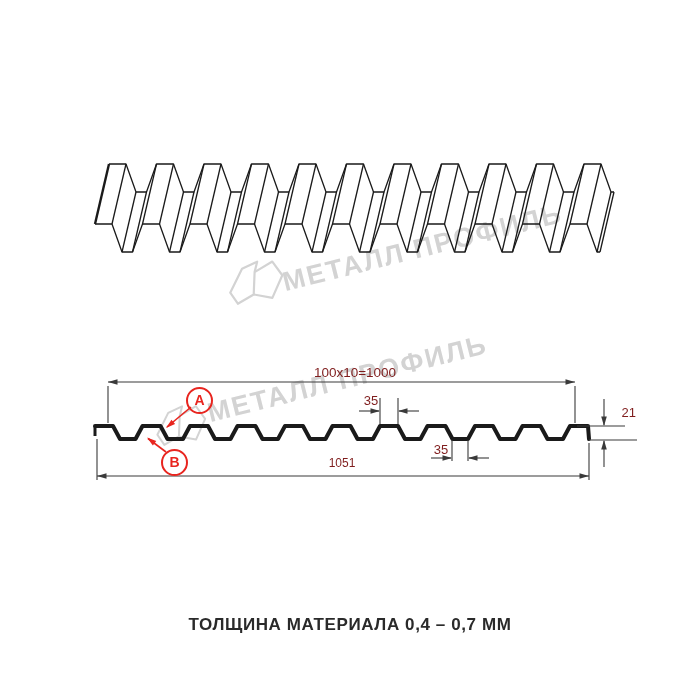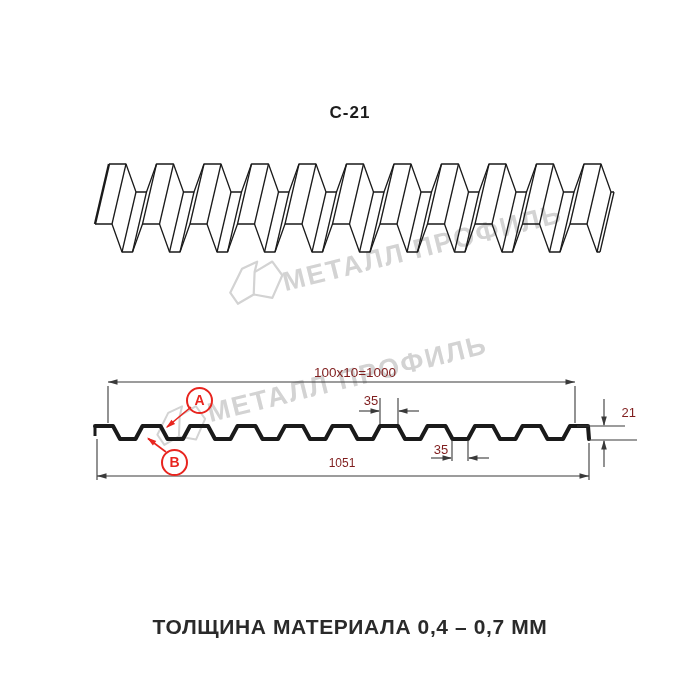--- a/index.html
+++ b/index.html
@@ -3,21 +3,21 @@
 <meta charset="utf-8">
 <style>
   html,body{margin:0;padding:0;background:#ffffff;}
   #page{position:relative;width:700px;height:700px;background:#ffffff;overflow:hidden;
         font-family:"Liberation Sans",sans-serif;}
   .abs{position:absolute;}
   #title{left:0;top:57px;width:700px;text-align:center;font-size:42px;font-weight:800;
          letter-spacing:1px;color:#161616;z-index:3;}
   #subtitle{left:0;top:103px;width:700px;text-align:center;font-size:17px;font-weight:700;
             letter-spacing:1px;color:#1c1c1c;z-index:3;}
-  #footer{left:0;top:615px;width:700px;text-align:center;font-size:21px;font-weight:600;
+  #footer{left:0;top:615px;width:700px;text-align:center;font-size:17px;font-weight:600;
           letter-spacing:.6px;color:#2a2a2a;z-index:3;}
   svg.layer{left:0;top:0;z-index:2;}
   .wm{z-index:1;color:#d3d3d3;}
   .wm-text{font-size:27px;font-weight:700;white-space:nowrap;letter-spacing:2px;
            display:inline-block;transform:rotate(-14deg);transform-origin:left bottom;}
   #wm-up-text{left:287px;top:267px;}
   #wm-low-text{left:212px;top:398px;}
   #wm-up-logo{left:225px;top:258px;}
   #wm-low-logo{left:150px;top:403px;}
   .dim{z-index:3;color:#7f1d1d;font-size:13px;text-align:center;}
@@ -29,21 +29,20 @@
   .callout{z-index:4;width:23px;height:23px;border:2px solid #e8251f;border-radius:50%;
            color:#e8251f;font-size:14px;font-weight:700;line-height:23px;text-align:center;}
   #callout-a{left:186px;top:387px;}
   #callout-b{left:161px;top:449px;}
 </style>
 </head>
 <body>
 
 <div id="page">
 
-  <div id="subtitle" class="abs">С-21</div>
 
   <svg id="wm-up-logo" class="abs wm" width="62" height="48" viewBox="0 0 62 48">
     <path d="M4 31 L19 9 L35 4 L31 14 L50 6 L58 21 L45 42 L27 36 L10 43 Z M31 14 L27 36" fill="none" stroke="#d3d3d3" stroke-width="2.2" stroke-linejoin="round" transform="rotate(-8 31 24)"></path>
   </svg>
   <div id="wm-up-text" class="abs wm">
     <span class="wm-text">МЕТАЛЛ ПРОФИЛЬ</span>
   </div>
   <svg id="wm-low-logo" class="abs wm" width="62" height="44" viewBox="0 0 62 48">
     <path d="M4 31 L19 9 L35 4 L31 14 L50 6 L58 21 L45 42 L27 36 L10 43 Z M31 14 L27 36" fill="none" stroke="#d3d3d3" stroke-width="2.2" stroke-linejoin="round" transform="rotate(-8 31 24)"></path>
   </svg>

